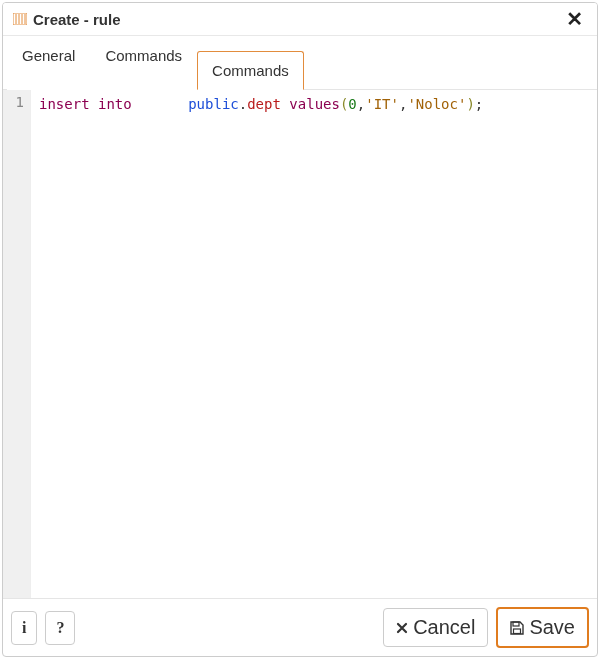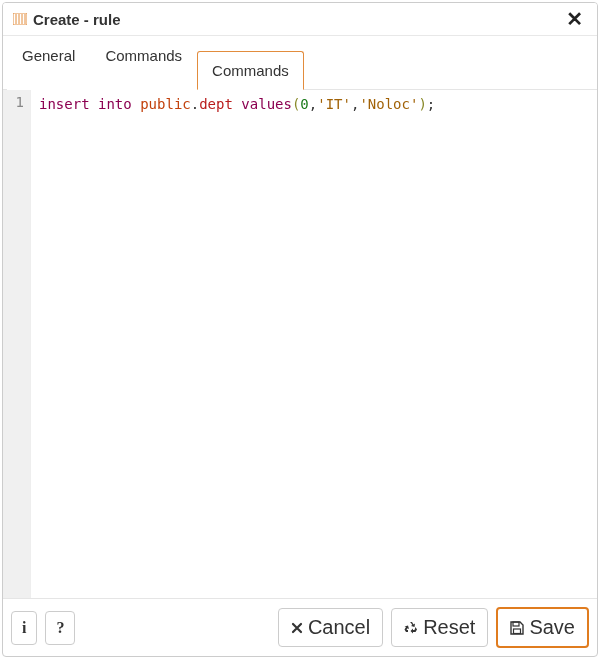--- a/index.html
+++ b/index.html
@@ -93,21 +93,21 @@
     .code {
       flex: 1;
       padding: 4px 8px;
       font-family: "Menlo","Consolas",monospace;
       font-size: 14px;
       line-height: 1.5;
       white-space: pre;
       color: #333;
     }
     .tok-keyword { color: #8b0050; font-weight: 500; }
-    .tok-plain { color: #c2410c; }
+    .tok-plain { color: #1d4ed8; margin-left: 48px; }
     .tok-ident { color: #b91c1c; }
     .tok-paren { color: #8a8a2a; }
     .tok-number { color: #1a7a1a; }
     .tok-string { color: #a16207; }
     .tok-punct { color: #333; }
     .footer {
       border-top: 1px solid #e5e5e5;
       padding: 8px;
       display: flex;
       align-items: center;
@@ -177,30 +177,20 @@
     <button class="btn btn-icon-only">?</button>
     <div class="spacer"></div>
     <button class="btn">
       <span class="icon-svg">
         <svg width="12" height="12" viewBox="0 0 12 12">
             <path d="M2 2 L10 10 M10 2 L2 10" stroke="#333" stroke-width="2.2" stroke-linecap="round"></path>
           </svg>
       </span>
       <span>Cancel</span>
     </button>
-    <button class="btn">
-      <span class="icon-svg">
-        <svg width="14" height="14" viewBox="0 0 14 14">
-          <path d="M6 1 L8 1 L9.5 3.5 L11 2.5 L10.5 6 L7 5 L8.3 4.1 L7 2 Z" fill="#333"></path>
-          <path d="M11.5 6 L13 8.5 L11.5 11 L9 11 L9 12.5 L6.5 10 L9 7.5 L9 9 L10.5 9 Z" fill="#333"></path>
-          <path d="M4 11 L2 11 L0.5 8.5 L2 6 L0.5 5.5 L4 4.5 L5 8 L3.5 7.3 L2.5 9 L4 9 Z" fill="#333"></path>
-        </svg>
-      </span>
-      <span>Reset</span>
-    </button>
     <button class="btn save">
       <span class="icon-svg">
         <svg width="14" height="14" viewBox="0 0 14 14">
           <path d="M1 1 L10 1 L13 4 L13 13 L1 13 Z" fill="none" stroke="#333" stroke-width="1.4"></path>
           <rect x="3" y="1" width="6" height="4" fill="none" stroke="#333" stroke-width="1.2"></rect>
           <rect x="3.5" y="8" width="7" height="4.5" fill="none" stroke="#333" stroke-width="1.2"></rect>
         </svg>
       </span>
       <span>Save</span>
     </button>

